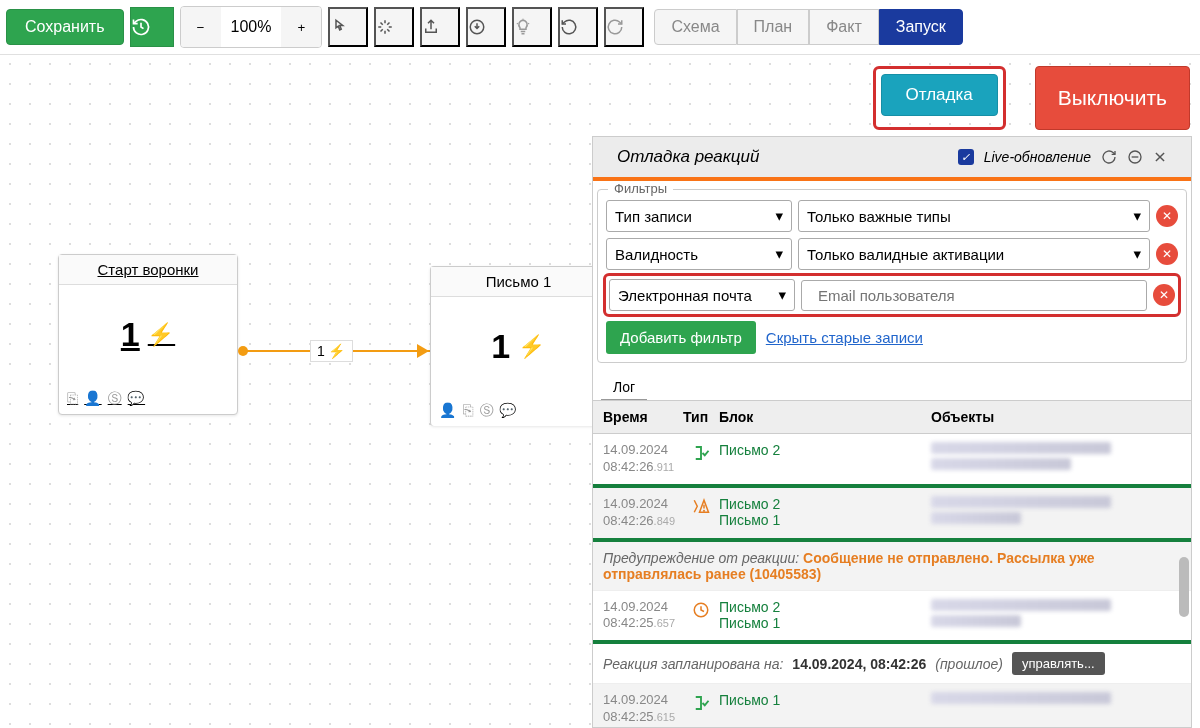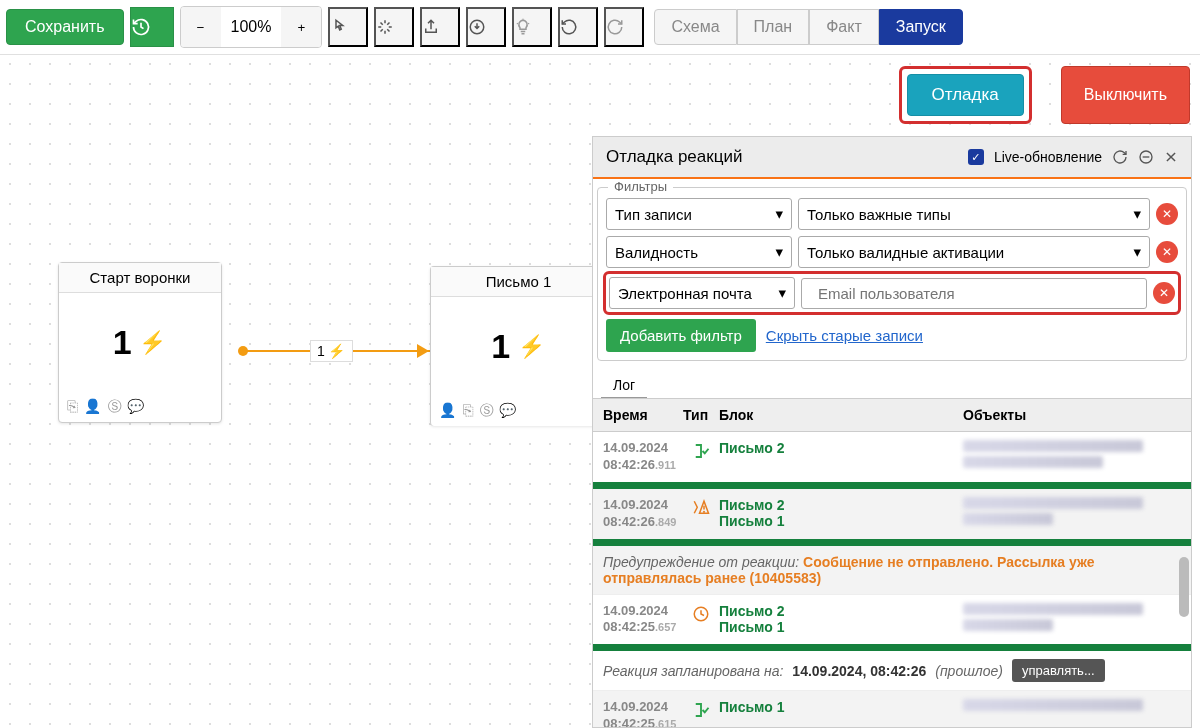--- a/index.html
+++ b/index.html
@@ -16,61 +16,61 @@
 .tab-group { display: flex; margin-left: 4px; }
 .tab { padding: 8px 16px; border: 1px solid #ccc; background: #f5f5f5; color: #888; font-size: 16px; cursor: pointer; }
 .tab:first-child { border-radius: 4px 0 0 4px; }
 .tab.active { background: #1a3a9e; color: #fff; border-color: #1a3a9e; border-radius: 0 4px 4px 0; }
 
 .canvas { position: absolute; top: 54px; left: 0; right: 0; bottom: 0; background-image: radial-gradient(circle, #ddd 1px, transparent 1px); background-size: 20px 20px; }
 
 .action-bar { position: absolute; top: 12px; right: 10px; display: flex; gap: 29px; }
 .btn-debug-outer { border: 3px solid #d32f2f; border-radius: 6px; padding: 5px; }
 .btn-debug { background: #1aa3bd; color: #fff; border: 1px solid #168fa6; padding: 10px 24px; font-size: 17px; border-radius: 4px; cursor: pointer; }
-.btn-off { background: #e74c3c; color: #fff; border: 1px solid #c0392b; padding: 19px 22px; font-size: 16px; border-radius: 4px; cursor: pointer; }
+.btn-off { background: #e74c3c; color: #fff; border: 1px solid #c0392b; padding: 19px 22px; font-size: 21px; border-radius: 4px; cursor: pointer; }
 
 .node { position: absolute; background: #fff; border: 1px solid #ccc; border-radius: 4px; box-shadow: 0 1px 3px rgba(0,0,0,.1); }
 .node-header { padding: 6px 10px; text-align: center; border-bottom: 1px solid #ddd; font-size: 15px; background: #fafafa; }
 .node-body { padding: 30px 10px; text-align: center; font-size: 34px; font-weight: bold; display: flex; align-items: center; justify-content: center; gap: 8px; }
 .node-footer { padding: 6px 8px; display: flex; gap: 6px; color: #999; font-size: 14px; }
 .bolt { color: #f39c12; font-size: 22px; }
-.node1 { top: 208px; left: 58px; width: 164px; }
+.node1 { top: 200px; left: 58px; width: 180px; text-decoration: underline; }
 .node2 { top: 212px; left: 430px; width: 176px; border-right: none; border-bottom: none; }
 .connector { position: absolute; top: 296px; left: 242px; width: 188px; height: 2px; background: #f39c12; }
 .connector::before { content: ''; position: absolute; left: -4px; top: -4px; width: 10px; height: 10px; background: #f39c12; border-radius: 50%; }
 .connector::after { content: ''; position: absolute; right: -6px; top: -6px; border: 7px solid transparent; border-left: 12px solid #f39c12; }
 .conn-label { position: absolute; top: 286px; left: 310px; background: #fff; border: 1px solid #ddd; padding: 2px 6px; font-size: 14px; display: flex; align-items: center; gap: 4px; }
 
 .panel { position: absolute; top: 82px; left: 592px; width: 600px; bottom: 0; background: #fff; border: 1px solid #ccc; display: flex; flex-direction: column; }
-.panel-header { display: flex; align-items: center; justify-content: space-between; padding: 10px 13px; background: #ececec; border-bottom: 2px solid #f97316; }
+.panel-header { display: flex; align-items: center; justify-content: space-between; padding: 10px 24px; background: #ececec; border-bottom: 4px solid #f97316; font-style: italic; }
 .panel-title { font-size: 17px; }
 .panel-controls { display: flex; align-items: center; gap: 10px; font-size: 14px; }
 .chk { width: 16px; height: 16px; background: #1a3a9e; border-radius: 3px; display: inline-flex; align-items: center; justify-content: center; color: #fff; font-size: 11px; }
 .icon-sm { cursor: pointer; color: #555; }
 
 .filters-box { margin: 8px 4px 10px; border: 1px solid #ccc; border-radius: 4px; padding: 10px 8px 8px; position: relative; }
 .filters-label { position: absolute; top: -9px; left: 10px; background: #fff; padding: 0 6px; font-size: 13px; color: #666; }
 .filter-row { display: flex; gap: 6px; margin-bottom: 6px; align-items: center; }
 .filter-row.hl { border: 3px solid #d32f2f; border-radius: 6px; padding: 3px; margin: -3px -3px 3px -3px; }
 .sel { flex: 0 0 186px; border: 1px solid #aaa; border-radius: 3px; padding: 6px 8px; font-size: 15px; display: flex; justify-content: space-between; align-items: center; cursor: pointer; background: #fff; }
 .sel.wide { flex: 1; }
 .inp { flex: 1; border: 1px solid #aaa; border-radius: 3px; padding: 6px 16px; font-size: 15px; }
 .del-btn { width: 22px; height: 22px; background: #e74c3c; color: #fff; border-radius: 50%; display: flex; align-items: center; justify-content: center; font-size: 12px; cursor: pointer; }
 .btn-add { background: #2ea44f; color: #fff; border: none; padding: 8px 14px; border-radius: 3px; font-size: 15px; cursor: pointer; }
 .link { color: #2266cc; text-decoration: underline; font-size: 15px; cursor: pointer; margin-left: 10px; }
 
 .tab-log { padding: 6px 12px 4px; font-size: 14px; border-bottom: 1px solid #999; display: inline-block; margin-left: 8px; }
 .log-head { display: flex; padding: 8px 10px; background: #eee; border-top: 1px solid #ccc; border-bottom: 1px solid #ccc; font-size: 14px; font-weight: bold; }
 .col-time { width: 80px; }
 .col-type { width: 36px; }
-.col-block { width: 244px; }
+.col-block { width: 212px; }
 .col-obj { flex: 1; }
 
 .log-body { flex: 1; overflow-y: auto; font-size: 14px; }
-.log-row { display: flex; padding: 8px 10px; border-bottom: 7px solid #15803d; font-weight: bold; }
+.log-row { display: flex; padding: 8px 10px; border-bottom: 4px solid #15803d; }
 .log-row.alt { background: #f3f3f3; }
 .time { color: #888; font-size: 13px; line-height: 1.3; }
 .time .ms { font-size: 11px; color: #aaa; }
 .type-ic { width: 36px; display: flex; align-items: flex-start; justify-content: center; padding-top: 2px; }
 .block-links a { color: #15803d; text-decoration: none; display: block; cursor: pointer; }
 .obj-blur { display: flex; flex-direction: column; gap: 4px; }
 .blur-bar { height: 12px; background: linear-gradient(90deg, #d8d8e8, #c8c8d8); filter: blur(2px); border-radius: 2px; }
 .warn-row { padding: 8px 10px; font-style: italic; color: #666; background: #f3f3f3; border-bottom: 1px solid #eee; }
 .warn-row .warn-text { color: #e67e22; font-weight: bold; font-style: normal; }
 .plan-row { padding: 8px 10px; font-style: italic; color: #666; border-bottom: 1px solid #eee; display: flex; align-items: center; gap: 9px; flex-wrap: wrap; }

